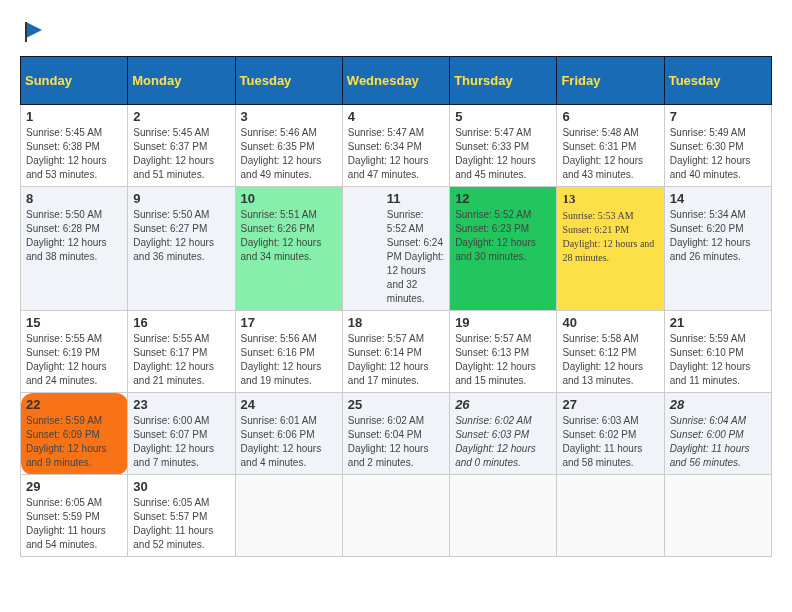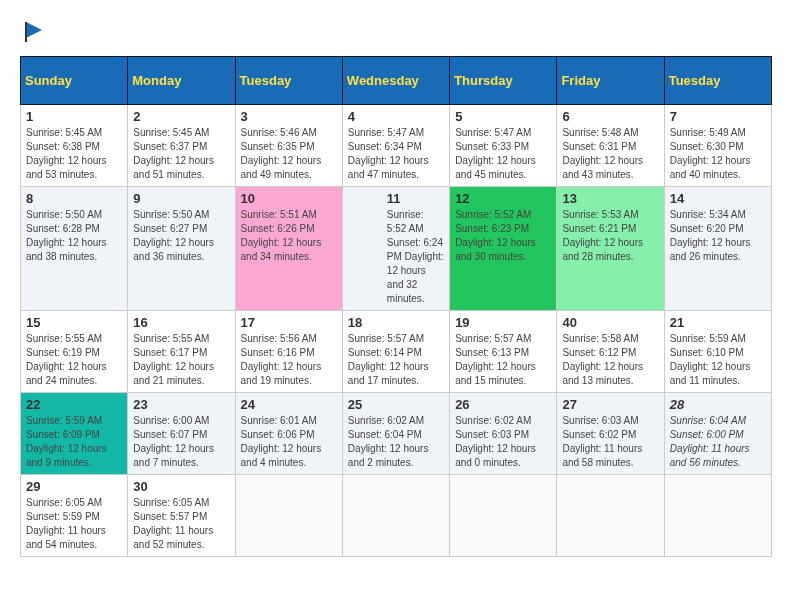--- a/index.html
+++ b/index.html
@@ -185,42 +185,42 @@
 Daylight: 12 hours
 and 38 minutes.</div>
         </td>
         <td style="background: rgb(240, 244, 248);">
           <span class="day-number">9</span>
           <div class="day-info">Sunrise: 5:50 AM
 Sunset: 6:27 PM
 Daylight: 12 hours
 and 36 minutes.</div>
         </td>
-        <td style="background: #f9a8d4;">
+        <td style="background: #86efac;">
           <span class="day-number">10</span>
           <div class="day-info">Sunrise: 5:51 AM
 Sunset: 6:26 PM
 Daylight: 12 hours
 and 34 minutes.</div>
         </td>
         <td style="background: rgb(240, 244, 248); padding-left: 44px;">
           <span class="day-number">11</span>
           <div class="day-info">Sunrise: 5:52 AM
 Sunset: 6:24 PM
 Daylight: 12 hours
 and 32 minutes.</div>
         </td>
         <td style="background: #22c55e;">
           <span class="day-number">12</span>
           <div class="day-info">Sunrise: 5:52 AM
 Sunset: 6:23 PM
 Daylight: 12 hours
 and 30 minutes.</div>
         </td>
-        <td style="background: #86efac;">
+        <td style="background: #fde047; font-family: Liberation Serif, serif;">
           <span class="day-number">13</span>
           <div class="day-info">Sunrise: 5:53 AM
 Sunset: 6:21 PM
 Daylight: 12 hours
 and 28 minutes.</div>
         </td>
         <td style="background: rgb(240, 244, 248);">
           <span class="day-number">14</span>
           <div class="day-info">Sunrise: 5:34 AM
 Sunset: 6:20 PM
@@ -273,21 +273,21 @@
         </td>
         <td>
           <span class="day-number">21</span>
           <div class="day-info">Sunrise: 5:59 AM
 Sunset: 6:10 PM
 Daylight: 12 hours
 and 11 minutes.</div>
         </td>
       </tr>
       <tr>
-        <td style="background: #14b8a6;">
+        <td style="background: #f97316; border-radius: 12px;">
           <span class="day-number">22</span>
           <div class="day-info">Sunrise: 5:59 AM
 Sunset: 6:09 PM
 Daylight: 12 hours
 and 9 minutes.</div>
         </td>
         <td style="background: rgb(240, 244, 248);">
           <span class="day-number">23</span>
           <div class="day-info">Sunrise: 6:00 AM
 Sunset: 6:07 PM
@@ -301,21 +301,21 @@
 Daylight: 12 hours
 and 4 minutes.</div>
         </td>
         <td style="background: rgb(240, 244, 248);">
           <span class="day-number">25</span>
           <div class="day-info">Sunrise: 6:02 AM
 Sunset: 6:04 PM
 Daylight: 12 hours
 and 2 minutes.</div>
         </td>
-        <td style="background: rgb(240, 244, 248);">
+        <td style="background: rgb(240, 244, 248); font-style: italic;">
           <span class="day-number">26</span>
           <div class="day-info">Sunrise: 6:02 AM
 Sunset: 6:03 PM
 Daylight: 12 hours
 and 0 minutes.</div>
         </td>
         <td style="background: rgb(240, 244, 248);">
           <span class="day-number">27</span>
           <div class="day-info">Sunrise: 6:03 AM
 Sunset: 6:02 PM

